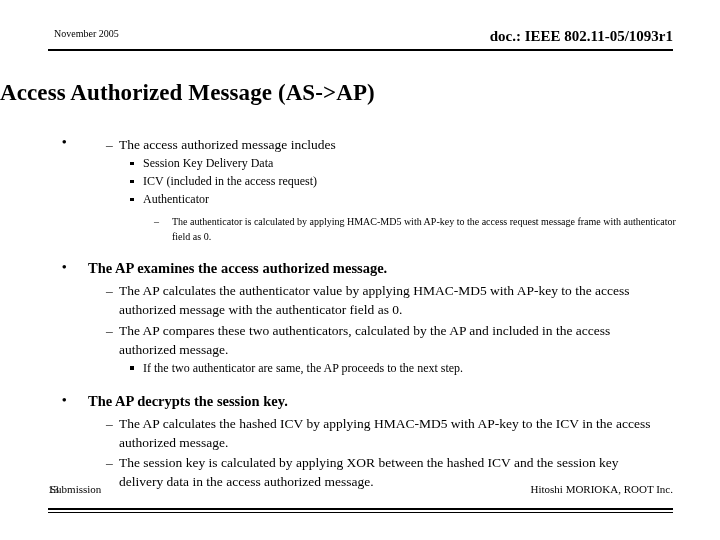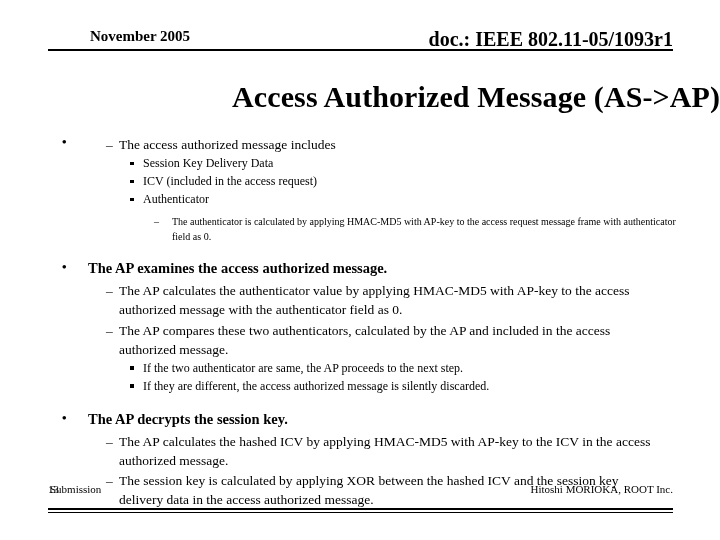--- a/index.html
+++ b/index.html
@@ -26,51 +26,50 @@
     position: absolute;
     left: 48px;
     top: 28px;
     width: 625px;
     height: 22px;
   }
   .header-left {
     position: absolute;
     left: 6px;
     top: 0;
+    font-size: 10px;
+    font-weight: normal;
+    white-space: nowrap;
+  }
+  .header-right {
+    position: absolute;
+    right: 0;
+    top: 0;
     font-size: 15px;
-    font-weight: bold;
-    white-space: nowrap;
-    margin-left: 36px;
-  }
-  .header-right {
-    position: absolute;
-    right: 0;
-    top: 0;
-    font-size: 20px;
     font-weight: bold;
     white-space: nowrap;
     text-align: right;
   }
   .header-rule {
     position: absolute;
     left: 48px;
     top: 49px;
     width: 625px;
     height: 0;
     border-top: 2.5px solid #000;
   }
 
   
   .title {
     position: absolute;
     left: 0;
     top: 80px;
     width: 720px;
-    text-align: right;
-    font-size: 30px;
+    text-align: left;
+    font-size: 23px;
     font-weight: bold;
     letter-spacing: 0.1px;
   }
 
   
   .body {
     position: absolute;
     left: 0;
     top: 133px;
     width: 720px;
@@ -256,24 +255,20 @@
         <span class="txt">The AP calculates the authenticator value by applying HMAC-MD5 with AP-key to the access authorized message with the authenticator field as 0.</span>
       </div>
       <div class="lvl lvl2">
         <span class="marker">–</span>
         <span class="txt">The AP compares these two authenticators, calculated by the AP and included in the access authorized message.</span>
       </div>
       <div class="lvl lvl3">
         <span class="marker"><span class="sq"></span></span>
         <span class="txt">If the two authenticator are same, the AP proceeds to the next step.</span>
       </div>
-      <div class="lvl lvl3">
-        <span class="marker"><span class="sq"></span></span>
-        <span class="txt">If they are different, the access authorized message is silently discarded.</span>
-      </div>
       <div class="gap-lg"></div>
       <div class="lvl lvl1">
         <span class="marker">•</span>
         <span class="txt">The AP decrypts the session key.</span>
       </div>
       <div class="lvl lvl2">
         <span class="marker">–</span>
         <span class="txt">The AP calculates the hashed ICV by applying HMAC-MD5 with AP-key to the ICV in the access authorized message.</span>
       </div>
       <div class="lvl lvl2">

